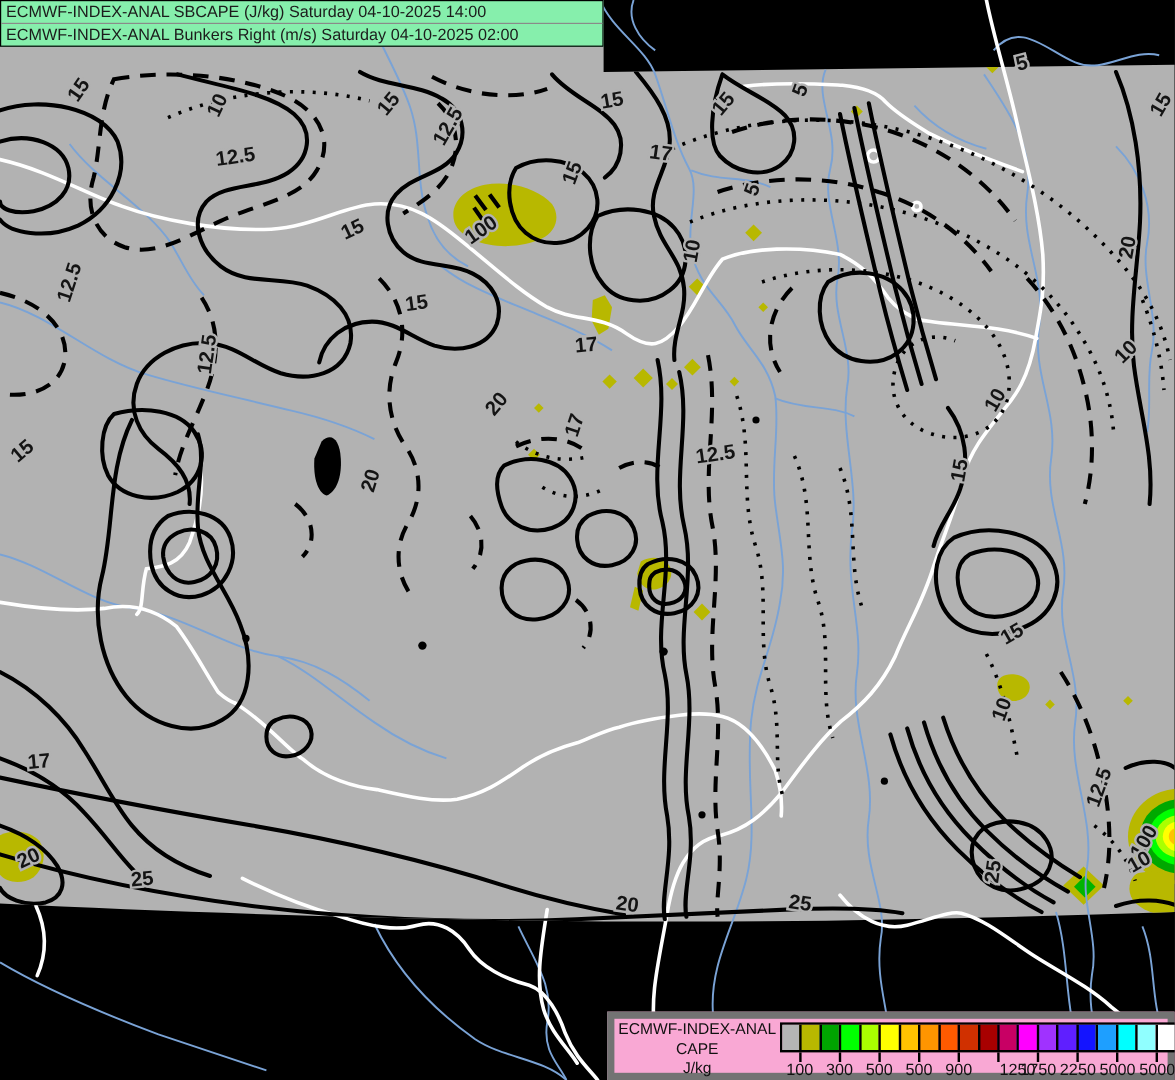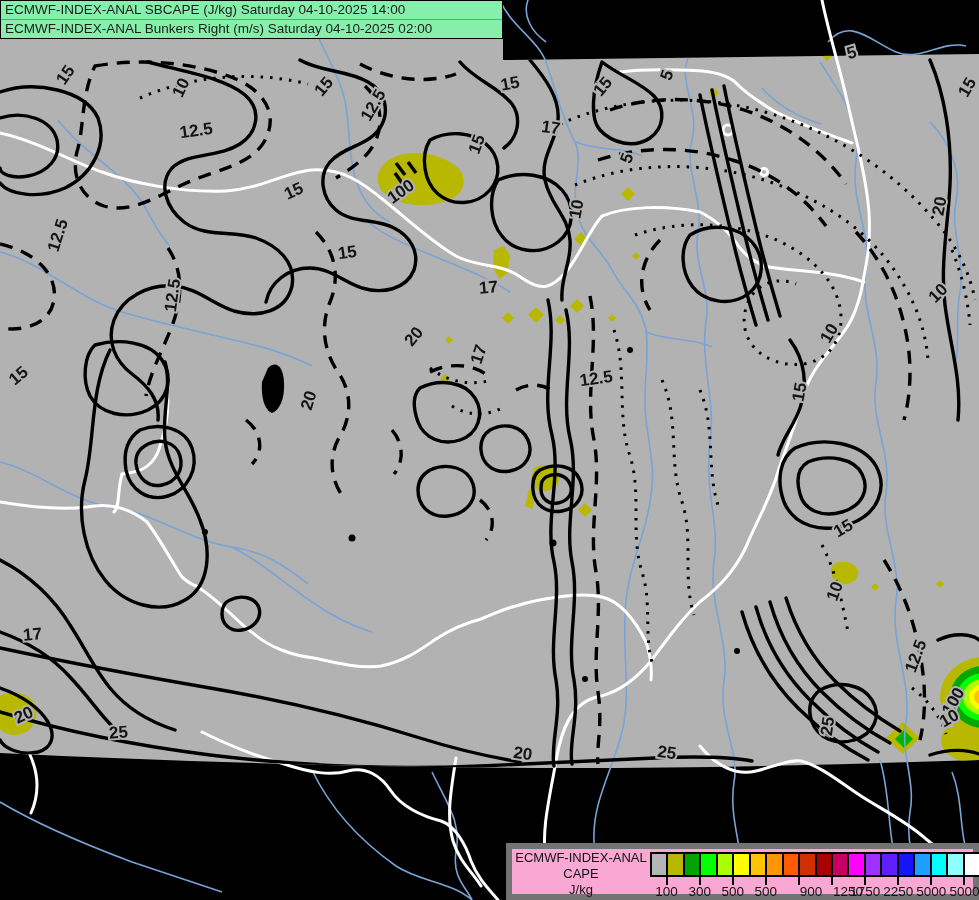--- a/index.html
+++ b/index.html
@@ -308,21 +308,21 @@
         <div class="tick" style="left: 214.15px;"></div>
         <div class="tick" style="left: 247.25px;"></div>
         <div class="tick" style="left: 280.35px;"></div>
         <div class="tick" style="left: 313.45px;"></div>
       </div>
   <div class="scale-labels">
         <div class="scale-label" style="left: 16.55px;">100</div>
         <div class="scale-label" style="left: 49.65px;">300</div>
         <div class="scale-label" style="left: 82.75px;">500</div>
         <div class="scale-label" style="left: 115.85px;">500</div>
-        <div class="scale-label" style="left: 148.95px; padding-left: 12px;">900</div>
+        <div class="scale-label" style="left: 148.95px;">900</div>
         <div class="scale-label" style="left: 198px;">1250</div>
         <div class="scale-label" style="left: 215.15px; text-align: center;">1750</div>
         <div class="scale-label" style="left: 248.25px;">2250</div>
         <div class="scale-label" style="left: 281.35px;">5000</div>
         <div class="scale-label" style="left: 314.45px;">5000</div>
       </div>
 </div>
 
 </div>
 

